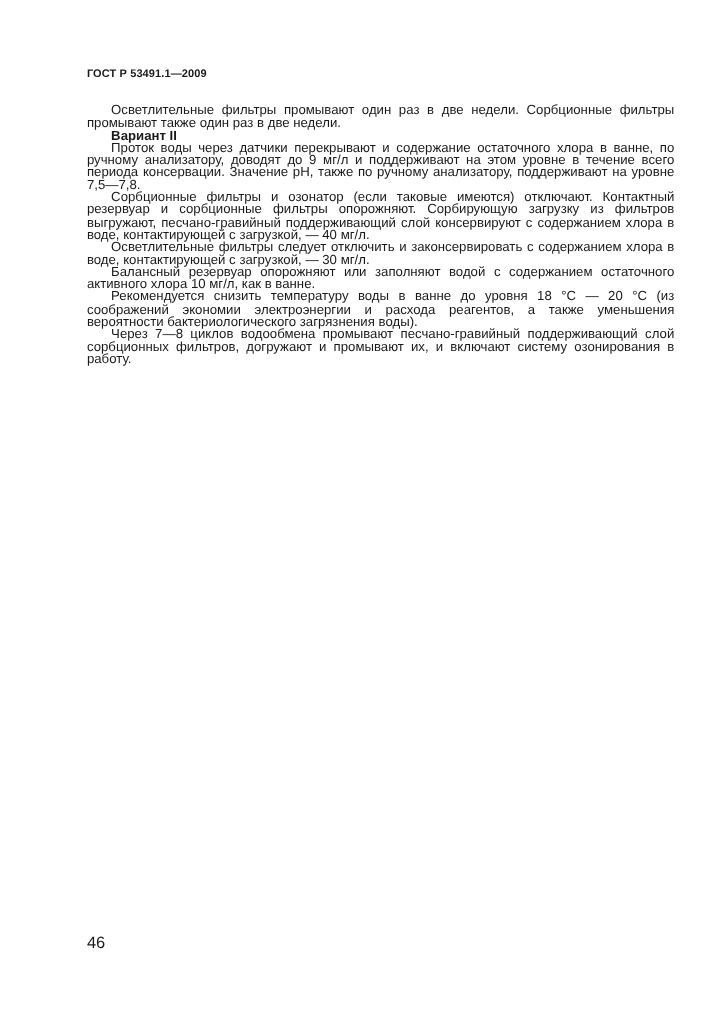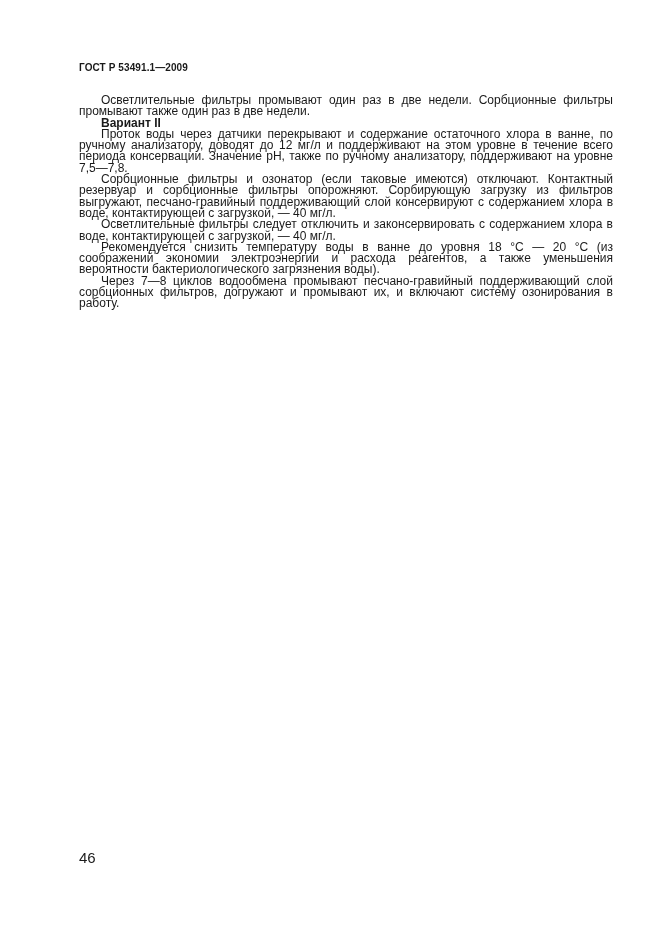--- a/index.html
+++ b/index.html
@@ -11,20 +11,21 @@
     .page-num { position: absolute; left: 79px; top: 849px; font-size: 15px; }
   </style>
 </head>
 <body>
 
 <div class="header">ГОСТ Р 53491.1—2009</div>
 
 <div class="content">
   <p>Осветлительные фильтры промывают один раз в две недели. Сорбционные фильтры промывают также один раз в две недели.</p>
   <p class="bold">Вариант II</p>
-  <p>Проток воды через датчики перекрывают и содержание остаточного хлора в ванне, по ручному анализатору, доводят до 12 мг/л и поддерживают на этом уровне в течение всего периода консервации. Значение pH, также по ручному анализатору, поддерживают на уровне 7,5—7,8.</p>
+  <p>Проток воды через датчики перекрывают и содержание остаточного хлора в ванне, по ручному анализатору, доводят до 9 мг/л и поддерживают на этом уровне в течение всего периода консервации. Значение pH, также по ручному анализатору, поддерживают на уровне 7,5—7,8.</p>
   <p>Сорбционные фильтры и озонатор (если таковые имеются) отключают. Контактный резервуар и сорбционные фильтры опорожняют. Сорбирующую загрузку из фильтров выгружают, песчано-гравийный поддерживающий слой консервируют с содержанием хлора в воде, контактирующей с загрузкой, — 40 мг/л.</p>
-  <p>Осветлительные фильтры следует отключить и законсервировать с содержанием хлора в воде, контактирующей с загрузкой, — 40 мг/л.</p>
+  <p>Осветлительные фильтры следует отключить и законсервировать с содержанием хлора в воде, контактирующей с загрузкой, — 30 мг/л.</p>
+  <p>Балансный резервуар опорожняют или заполняют водой с содержанием остаточного активного хлора 10 мг/л, как в ванне.</p>
   <p>Рекомендуется снизить температуру воды в ванне до уровня 18 °С — 20 °С (из соображений экономии электроэнергии и расхода реагентов, а также уменьшения вероятности бактериологического загрязнения воды).</p>
   <p>Через 7—8 циклов водообмена промывают песчано-гравийный поддерживающий слой сорбционных фильтров, догружают и промывают их, и включают систему озонирования в работу.</p>
 </div>
 
 <div class="page-num">46</div>
 
 </body></html>

